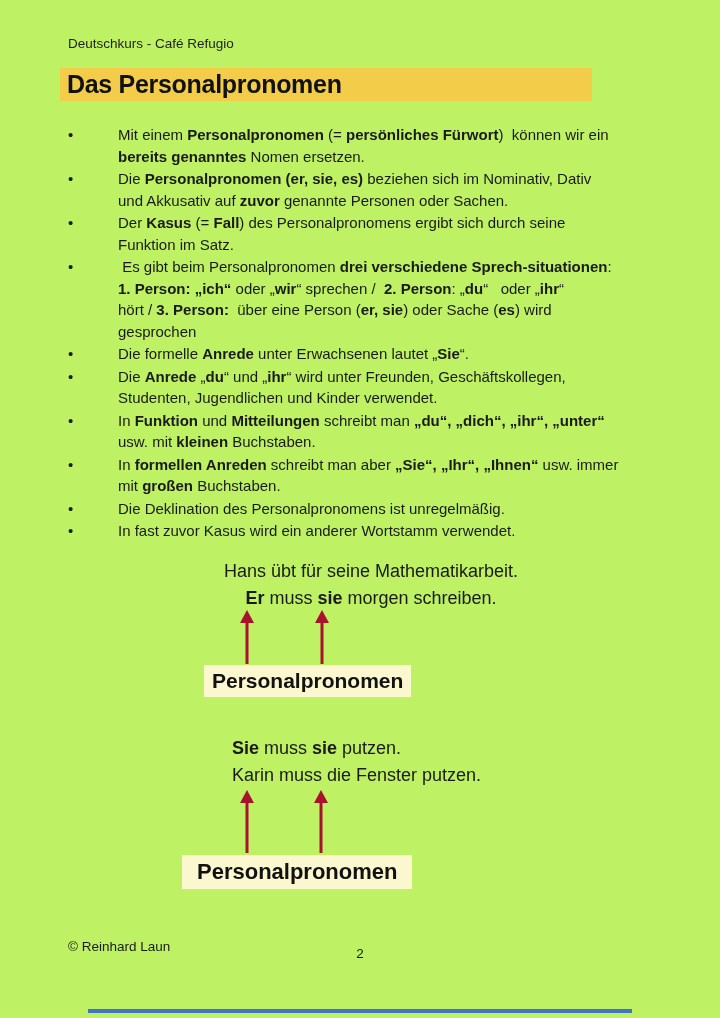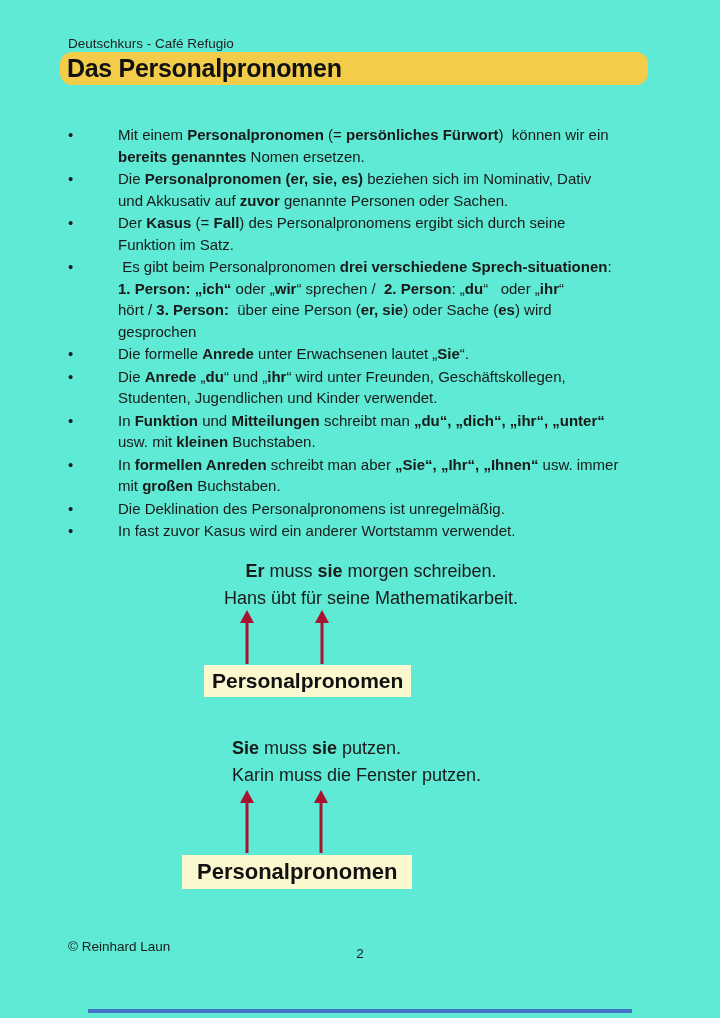--- a/index.html
+++ b/index.html
@@ -5,26 +5,26 @@
   :root{
     --title-highlight:#F3CD4A;
     --label-highlight:#FBF8CF;
     --arrow:#A8122F;
     --bottom-bar:#4472C4;
     --text:#1a1a1a;
   }
   *{margin:0;padding:0;box-sizing:border-box;}
   html,body{background:#ffffff;}
   body{font-family:"Liberation Sans", sans-serif;color:var(--text);}
-  .page{position:relative;width:720px;height:1018px;background:#5eead4;overflow:hidden;}
+  .page{position:relative;width:720px;height:1018px;background:#bef264;overflow:hidden;}
 
   .doc-header{position:absolute;left:68px;top:36px;font-size:13.5px;color:#222;}
 
-  .title-bar{position:absolute;left:60px;top:52px;width:588px;height:33px;
-    background:var(--title-highlight);display:flex;align-items:center;padding-left:7px;border-radius:12px;}
+  .title-bar{position:absolute;left:60px;top:68px;width:532px;height:33px;
+    background:var(--title-highlight);display:flex;align-items:center;padding-left:7px;}
   .title-text{font-size:25px;font-weight:bold;letter-spacing:-0.3px;color:#111;}
 
   .bullets{position:absolute;left:68px;top:124px;width:588px;font-size:15px;line-height:21.5px;}
   .bullet-item{display:flex;margin-bottom:1px;}
   .bullet-marker{width:22px;flex:none;}
   .bullet-text{flex:1;white-space:pre-wrap;margin-left:28px;}
   b{font-weight:bold;}
 
   .ex-sentences{position:absolute;font-size:18px;line-height:27px;}
   .ex1-sentences{left:100px;top:558px;width:542px;text-align:center;}
@@ -105,22 +105,22 @@
       <span class="bullet-marker">•</span>
       <span class="bullet-text">Die Deklination des Personalpronomens ist unregelmäßig.</span>
     </div>
     <div class="bullet-item">
       <span class="bullet-marker">•</span>
       <span class="bullet-text">In fast zuvor Kasus wird ein anderer Wortstamm verwendet.</span>
     </div>
   </div>
 
   <div class="ex-sentences ex1-sentences">
+    <div>Hans übt für seine Mathematikarbeit.</div>
     <div><b>Er</b> muss <b>sie</b> morgen schreiben.</div>
-    <div>Hans übt für seine Mathematikarbeit.</div>
   </div>
   <div class="arrow ex1-arrow-a">
     <span class="arrow-head"></span>
     <span class="arrow-shaft"></span>
   </div>
   <div class="arrow ex1-arrow-b">
     <span class="arrow-head"></span>
     <span class="arrow-shaft"></span>
   </div>
   <div class="ex-label ex1-label">Personalpronomen</div>

